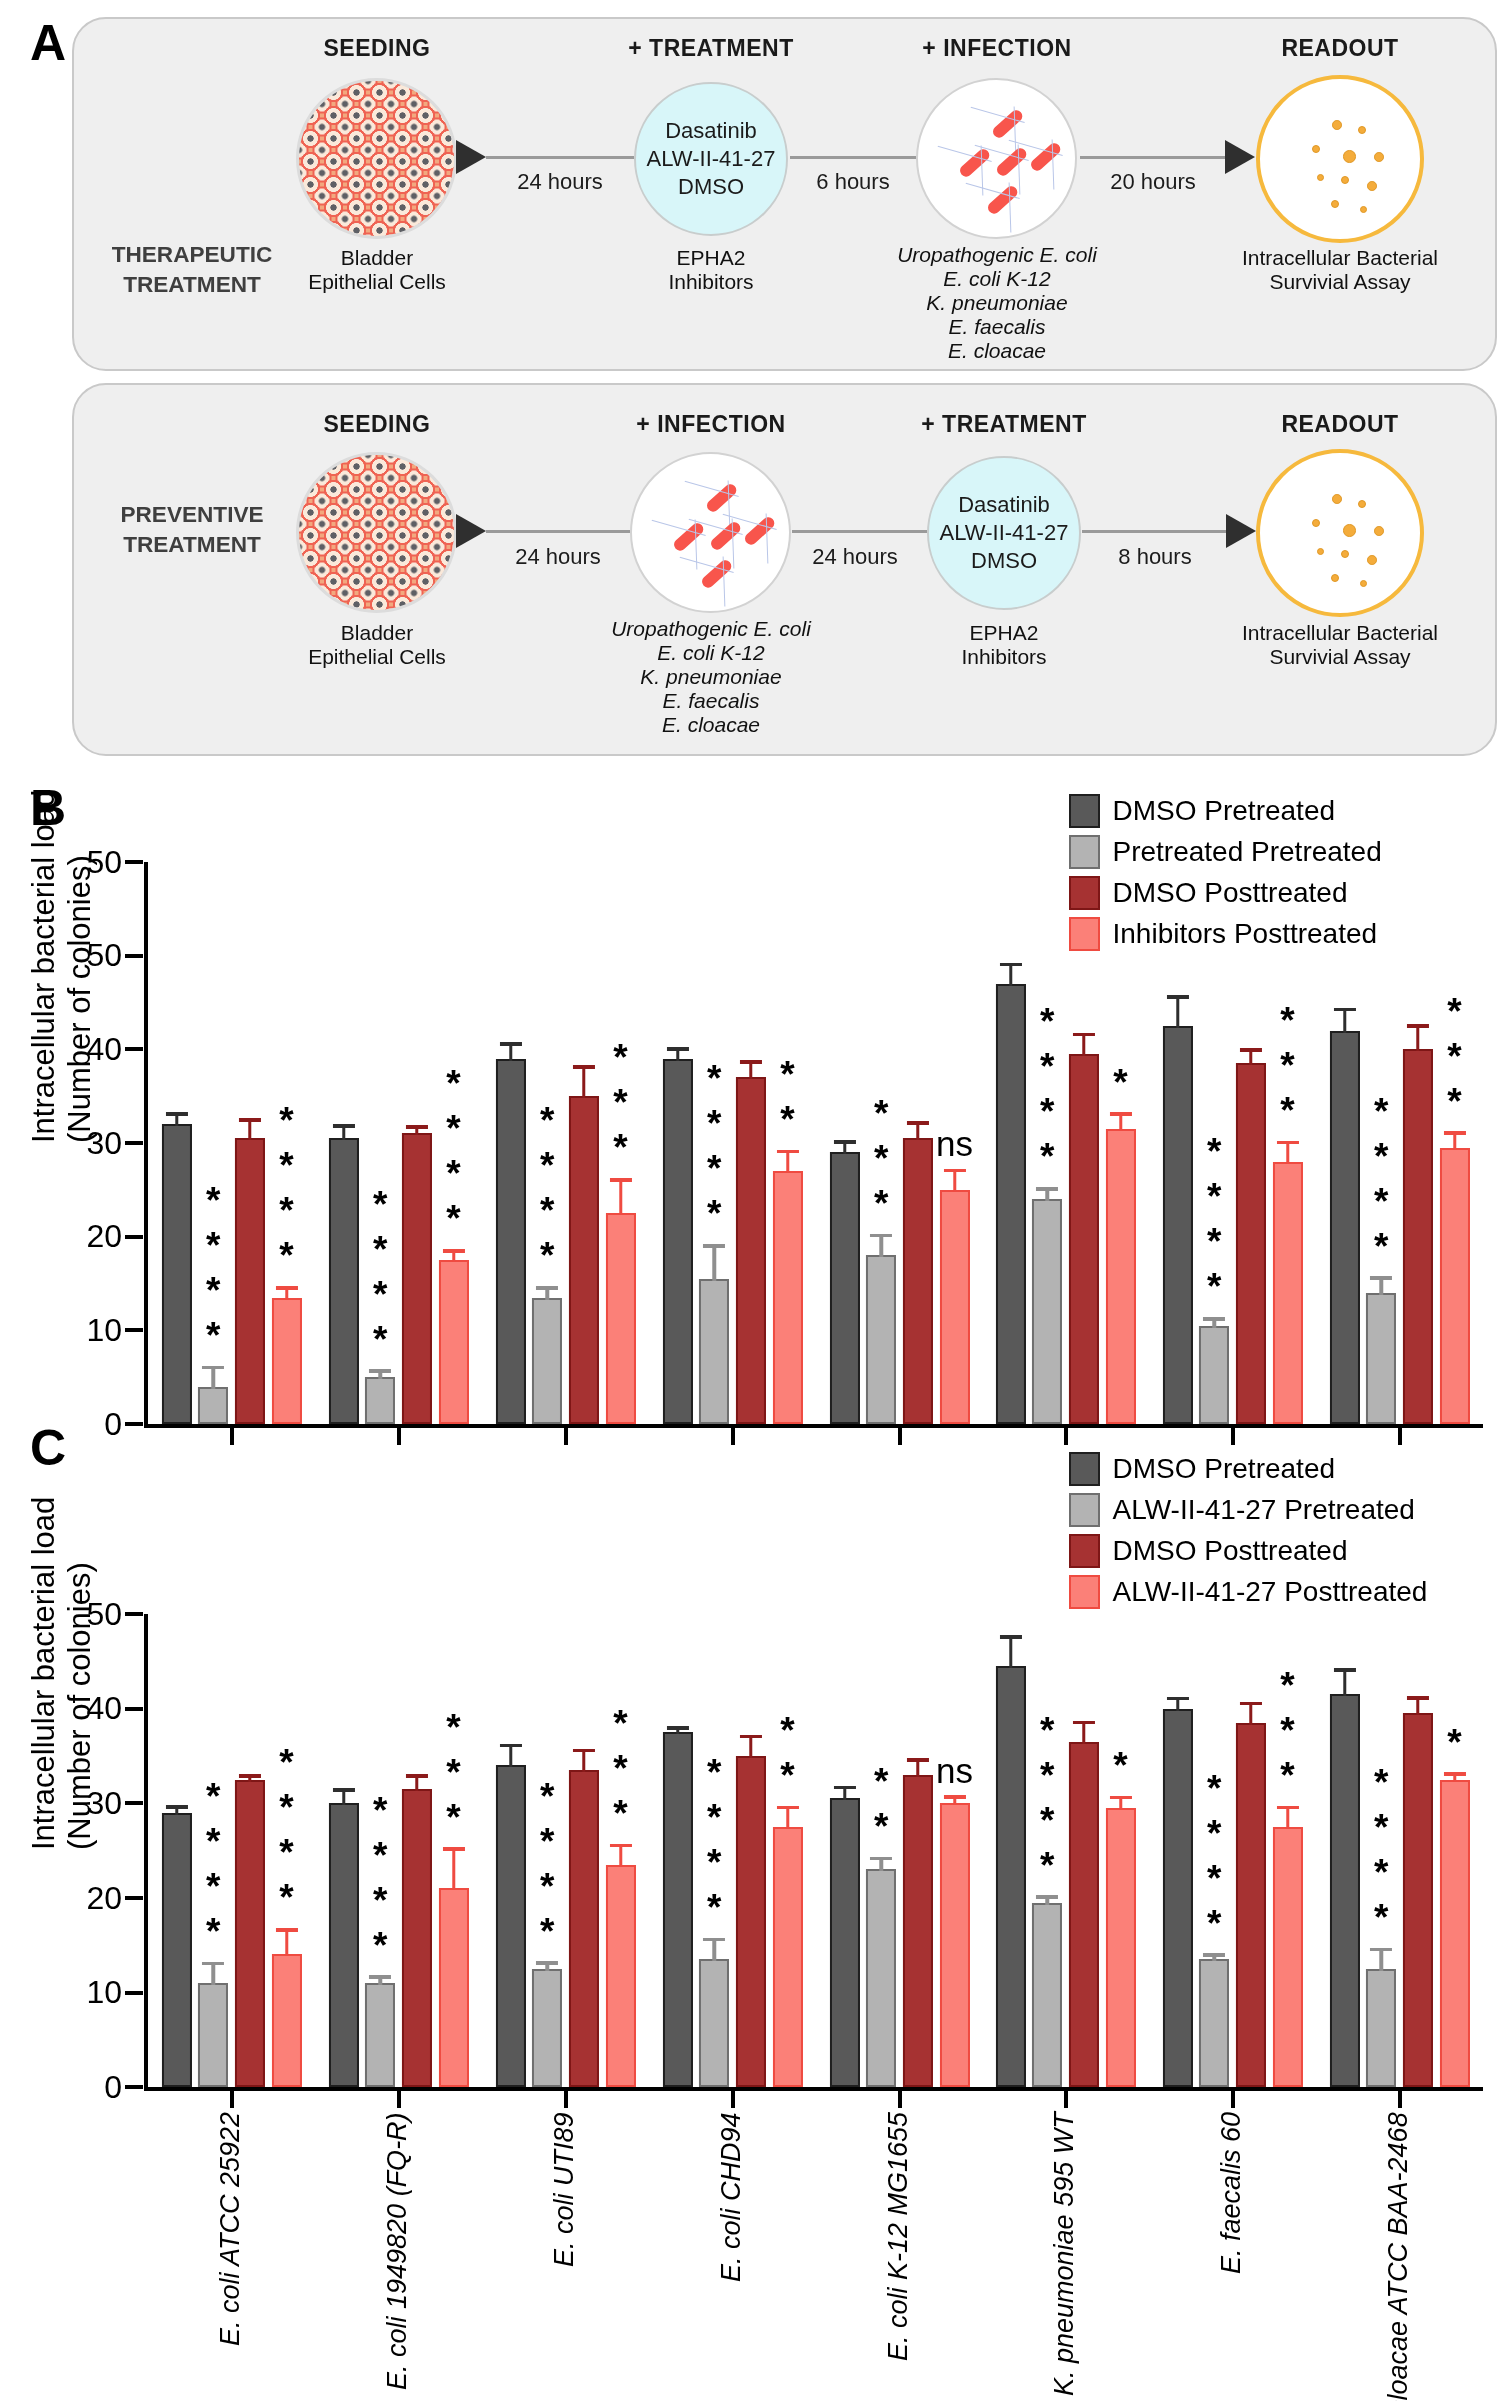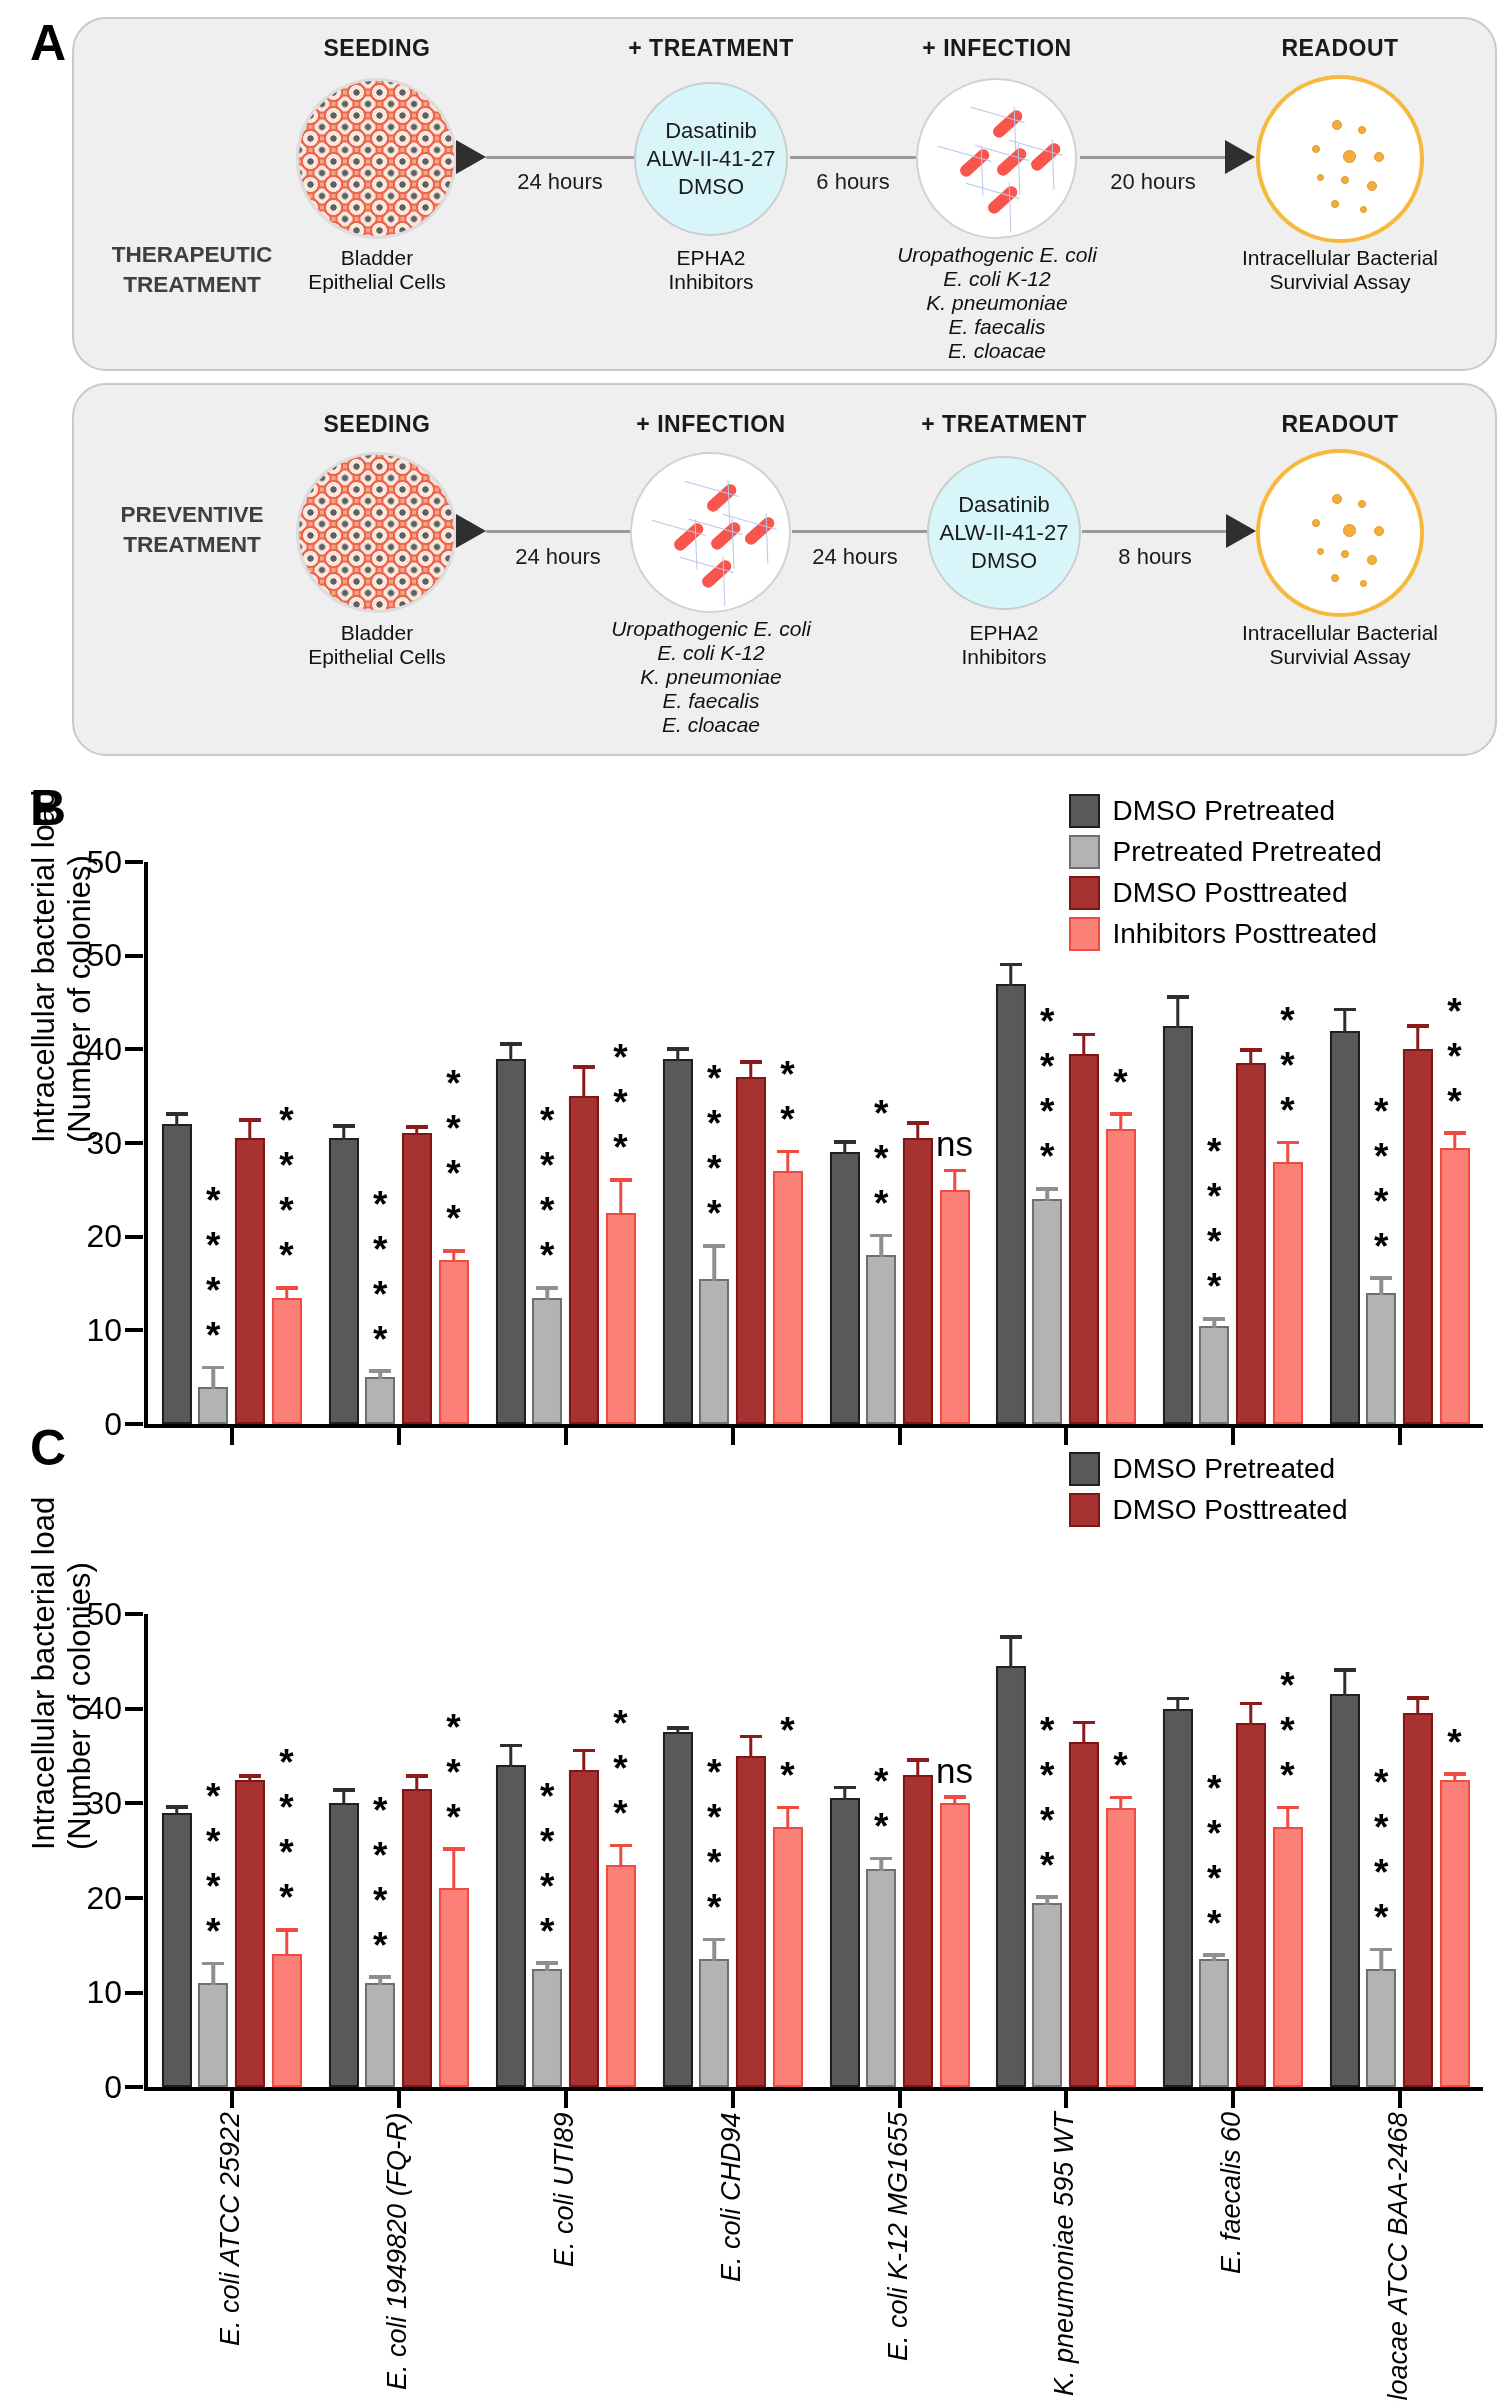--- a/index.html
+++ b/index.html
@@ -649,22 +649,30 @@
         <div>Intracellular bacterial load</div>
         <div>(Number of colonies)</div>
       </div>
     </div>
     <div class="legend" style="top: 1448px;">
       <div class="lrow">
         <div class="lswatch" style="background: rgb(89, 89, 89); border-color: rgb(31, 31, 31);"></div>
         <div class="llabel">DMSO Pretreated</div>
       </div>
       <div class="lrow">
+        <div class="lswatch" style="background: rgb(179, 179, 179); border-color: rgb(111, 111, 111);"></div>
+        <div class="llabel">ALW-II-41-27 Pretreated</div>
+      </div>
+      <div class="lrow">
         <div class="lswatch" style="background: rgb(166, 50, 50); border-color: rgb(126, 22, 22);"></div>
         <div class="llabel">DMSO Posttreated</div>
+      </div>
+      <div class="lrow">
+        <div class="lswatch" style="background: rgb(251, 128, 120); border-color: rgb(239, 75, 65);"></div>
+        <div class="llabel">ALW-II-41-27 Posttreated</div>
       </div>
     </div>
     <div class="ylabwrap" style="left: 62px; top: 1850px;">
       <div class="ylabinner">
         <div>Intracellular bacterial load</div>
         <div>(Number of colonies)</div>
       </div>
     </div>
   </div>
 

